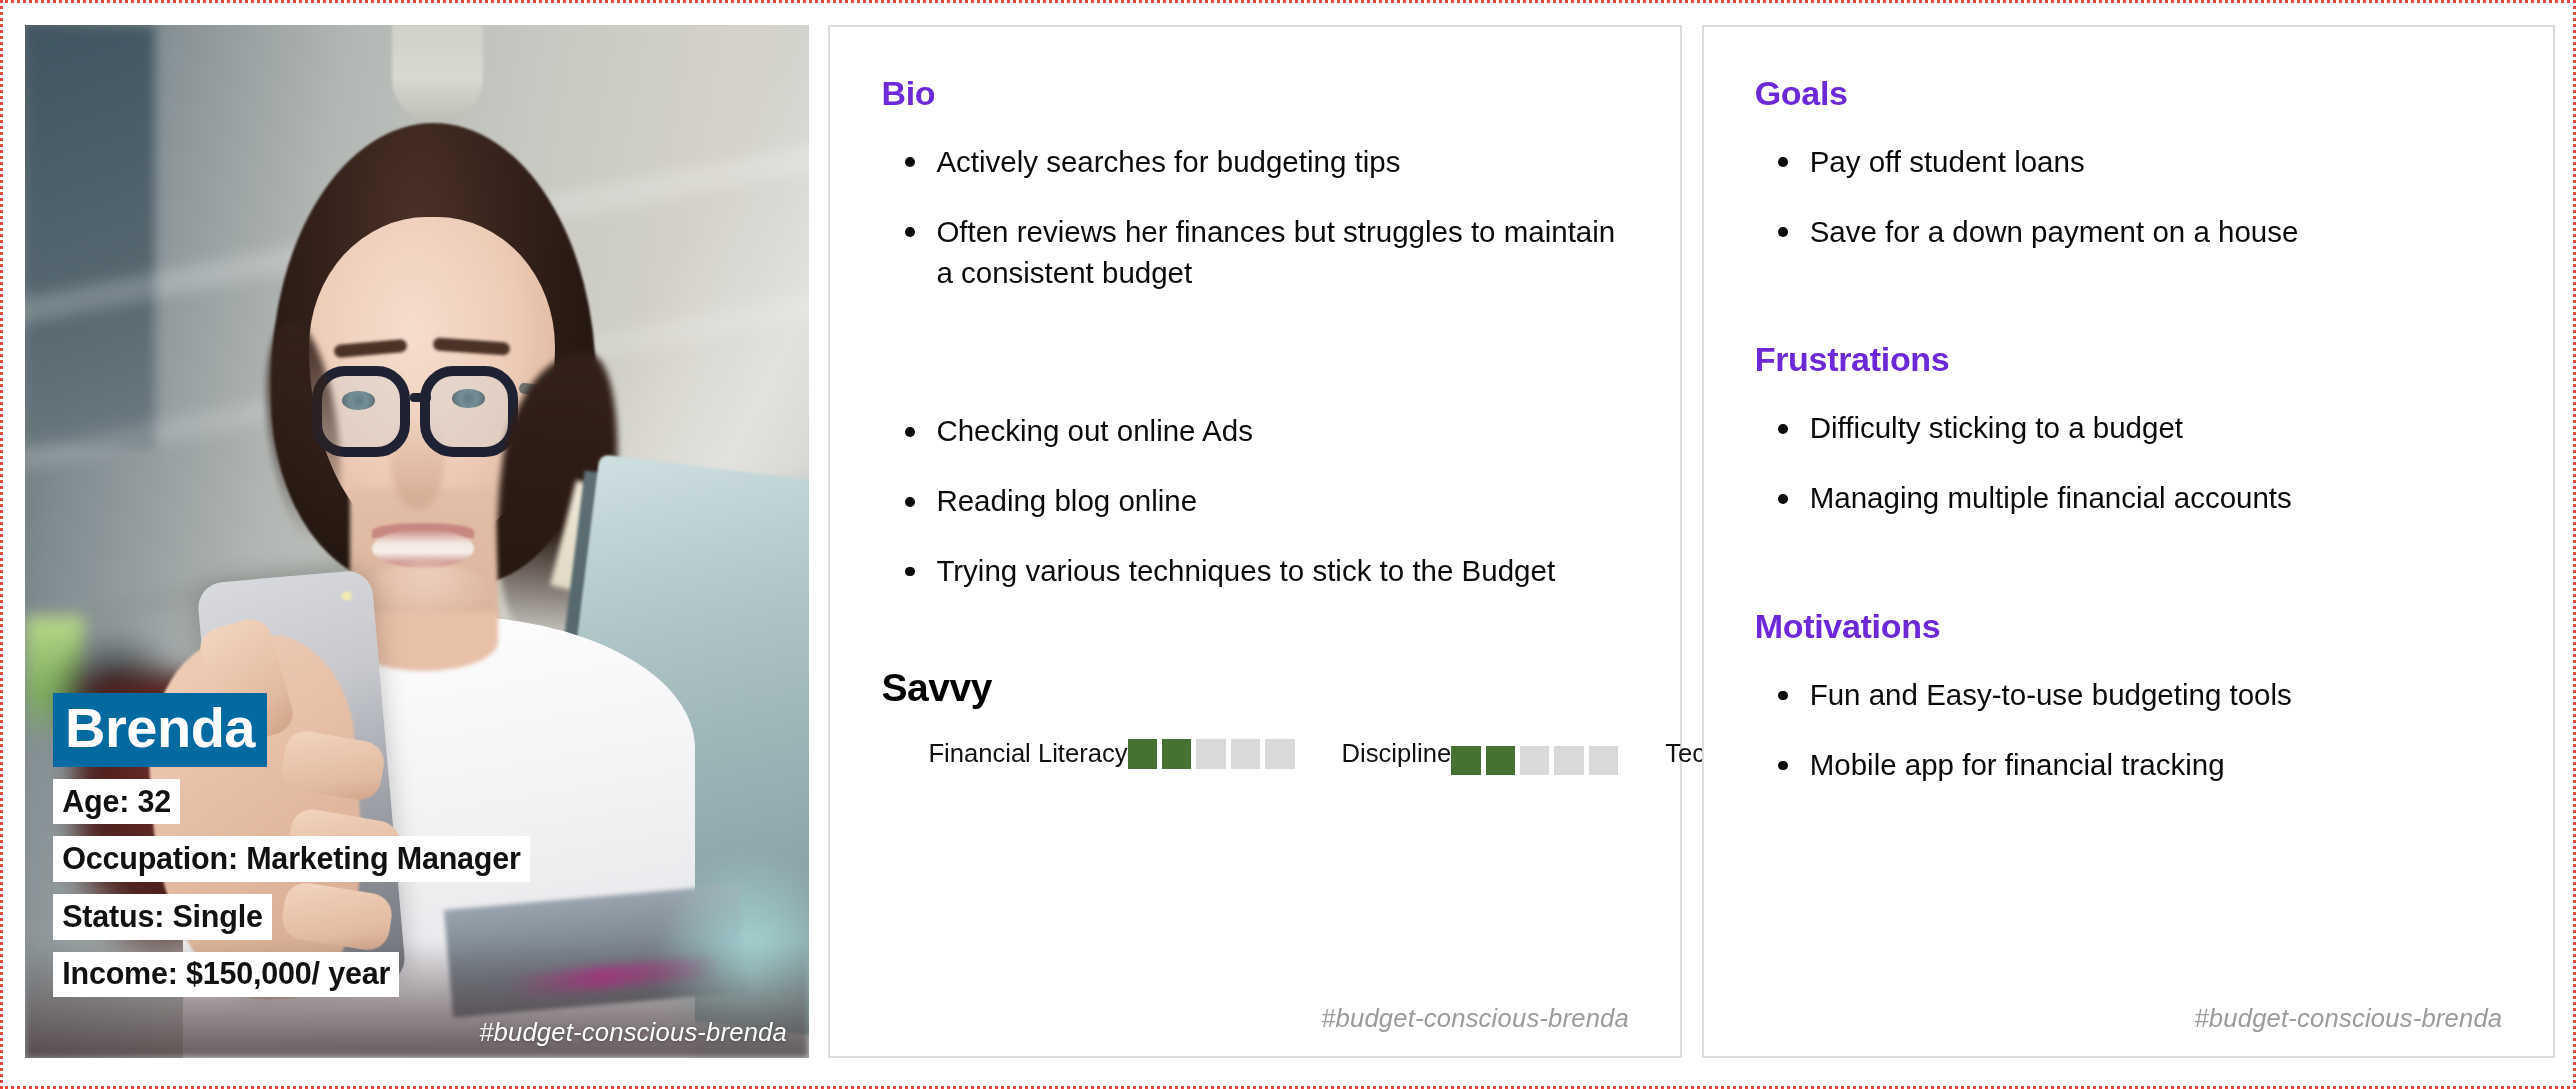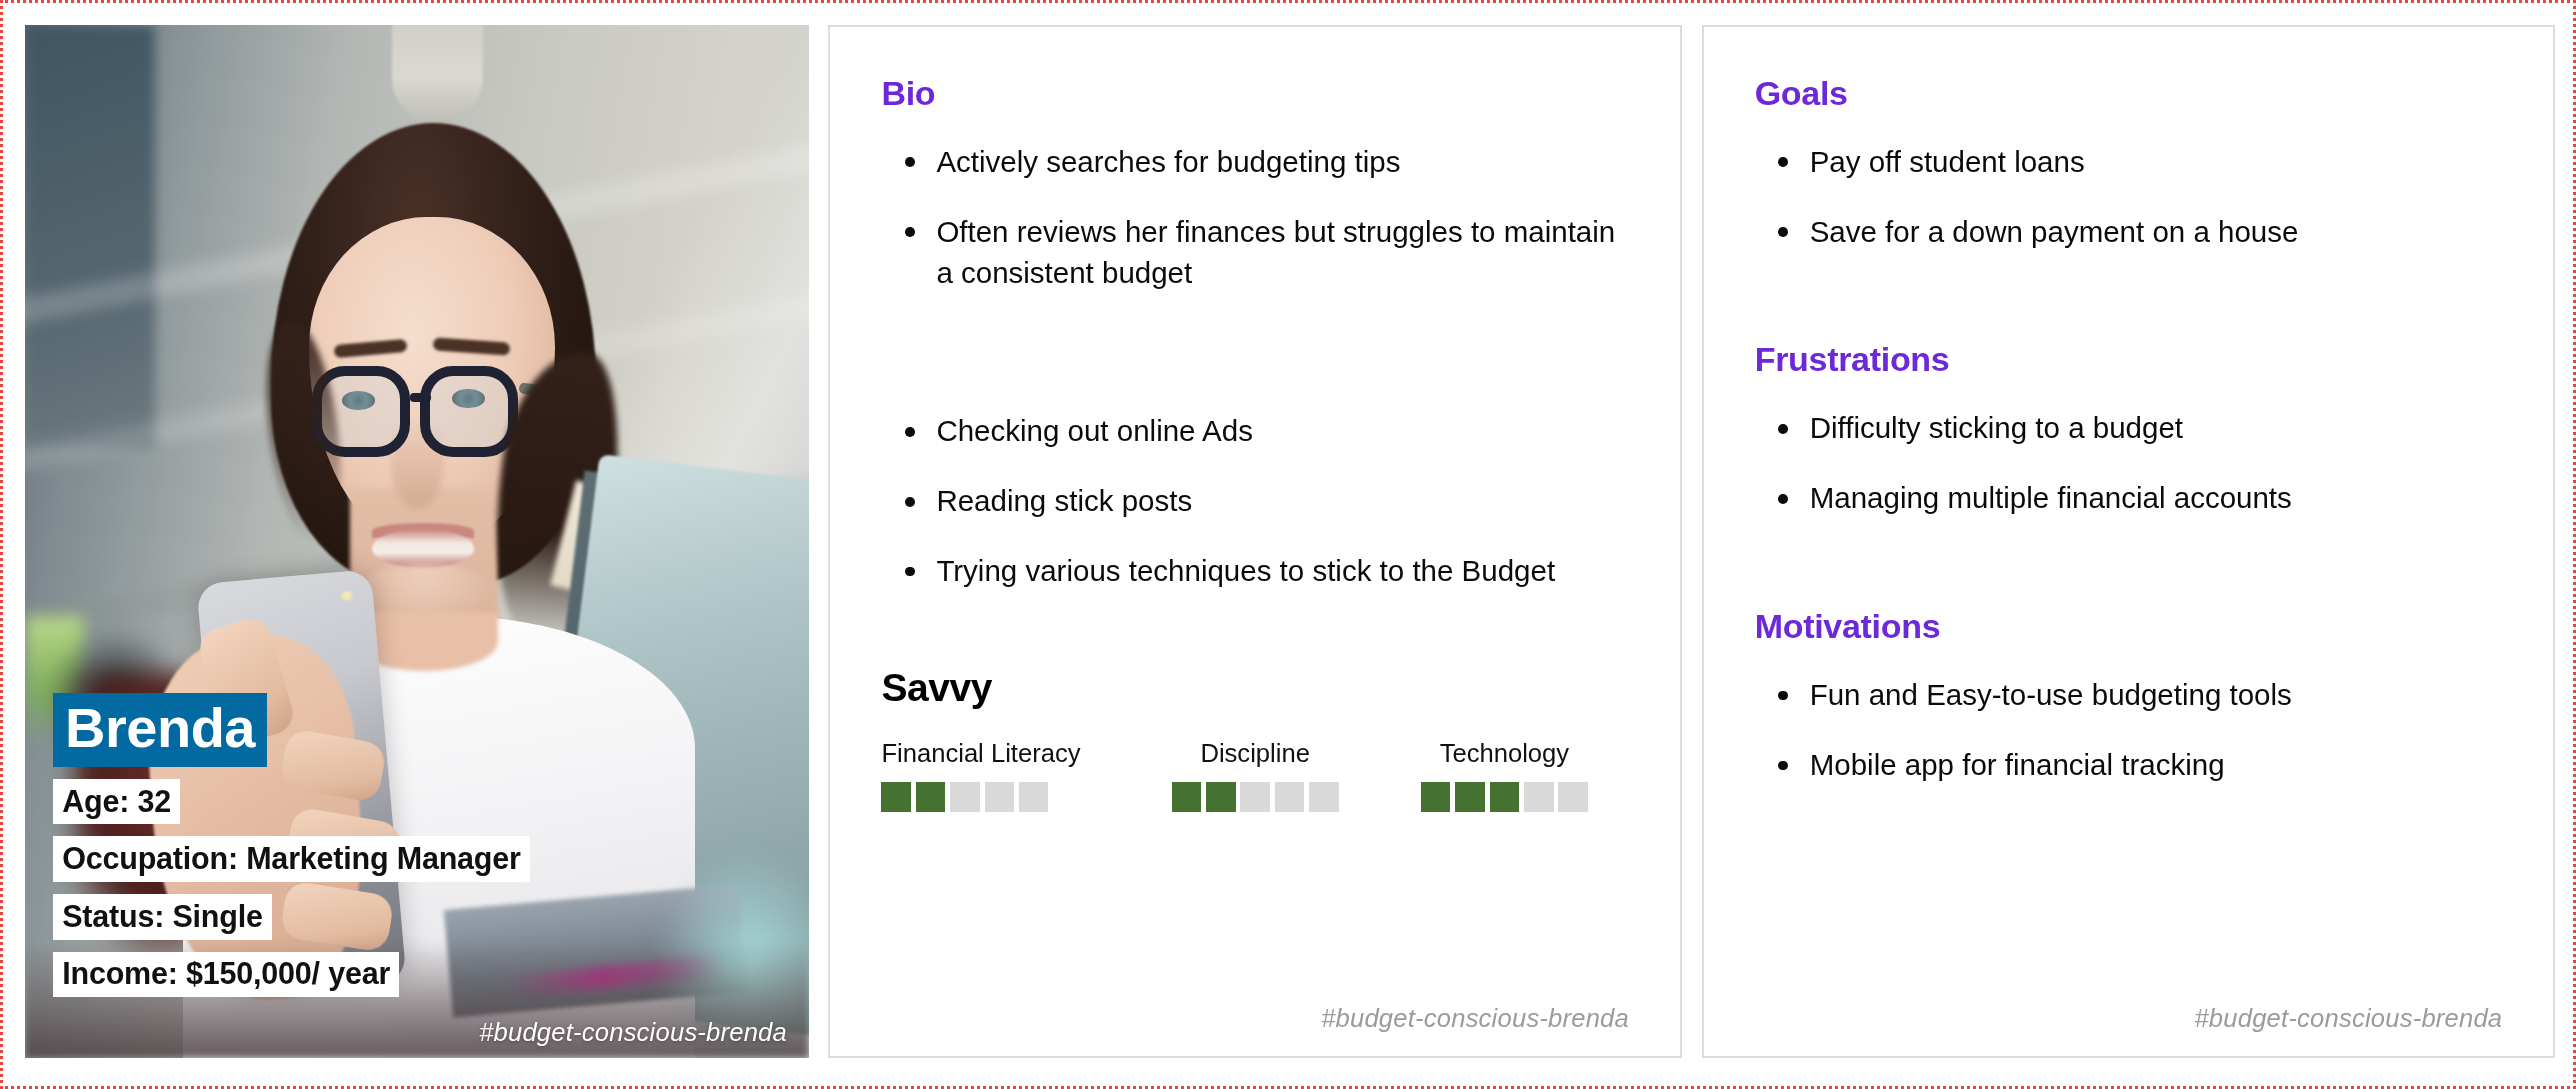--- a/index.html
+++ b/index.html
@@ -326,22 +326,23 @@
     letter-spacing: -0.4px;
     margin-bottom: 29.5px;
   }
   .savvy-row {
     display: flex;
     gap: 0;
   }
   .savvy-item {
     flex: 1 1 0;
     display: flex;
-    flex-direction: column;
+    flex-direction: row;
     align-items: center;
+    margin-left: 47px;
   }
   .savvy-item.left { align-items: flex-start; }
   .savvy-label {
     font-size: 25.6px;
     color: #111;
     margin-bottom: 13.8px;
     white-space: nowrap;
   }
   .meter { display: flex; gap: 4.9px; }
   .meter .pip {
@@ -435,21 +436,21 @@
         <li>Actively searches for budgeting tips</li>
         <li>Often reviews her finances but struggles to maintain a consistent budget</li>
       </ul>
     </div>
 
     <div class="gap-lg"></div>
 
     <div class="section">
       <ul class="bullets">
         <li>Checking out online Ads</li>
-        <li>Reading stick posts</li>
+        <li>Reading blog online</li>
         <li>Trying various techniques to stick to the Budget</li>
       </ul>
     </div>
 
     <div class="gap-md"></div>
 
     <div class="section">
       <div class="savvy-title">Savvy</div>
       <div class="savvy-row">
 

